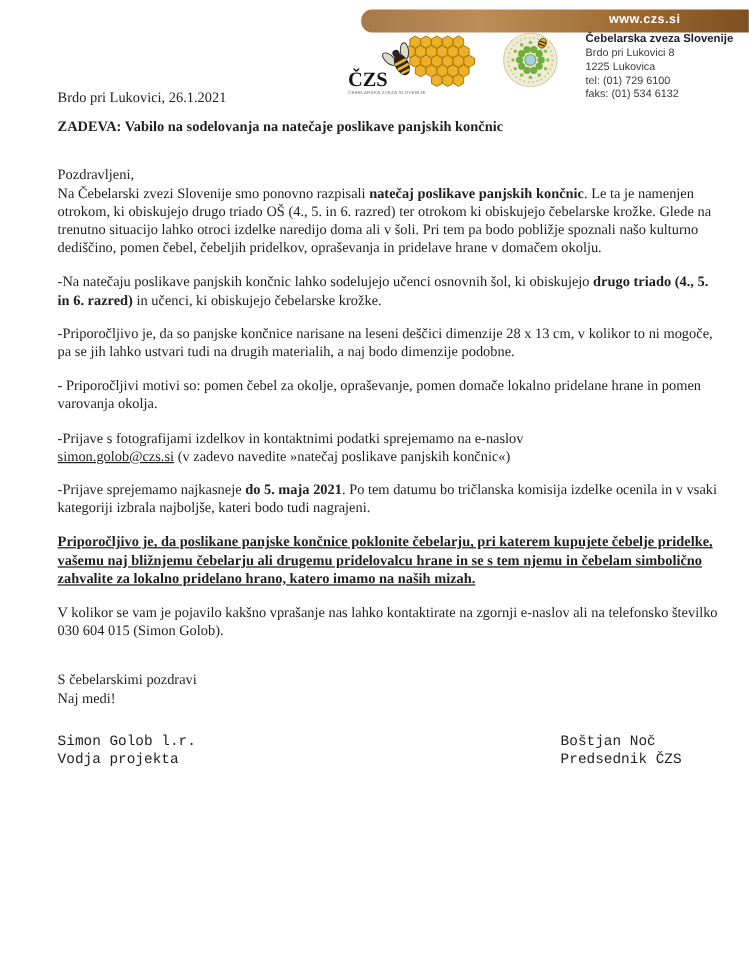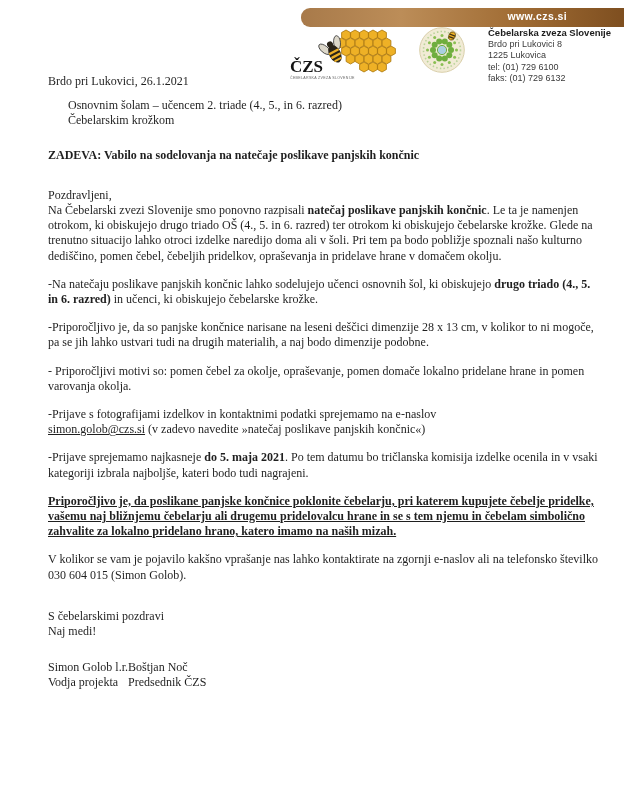--- a/index.html
+++ b/index.html
@@ -32,21 +32,21 @@
   .body-text {
     position:absolute; left:48px; top:74px; width:550px;
     font-size:12px; line-height:15.2px;
   }
   .dateline { margin-bottom:9px; }
   .recipients { margin-left:20px; margin-bottom:19px; }
   .subject { font-weight:bold; margin-bottom:25px; }
   .para { margin-bottom:13px; }
   .para-gap { margin-bottom:26px; }
   .closing { margin-bottom:21px; }
-  .sig-row { display:flex; padding-right:30px; }
+  .sig-row { display:flex; justify-content:space-between; padding-right:30px;font-family:Liberation Mono, monospace; }
   .email-link { color:inherit; text-decoration:underline; cursor:pointer; }
 </style>
 </head>
 <body>
 
 <div class="page">
 
   <div class="topbar">
     <span class="topbar-label">www.czs.si</span>
   </div>
@@ -130,30 +130,26 @@
       <rect x="-3" y="-1.6" width="6" height="1.2" fill="#3a2e10"></rect>
       <rect x="-2.6" y="1" width="5.2" height="1.2" fill="#3a2e10"></rect>
     </g>
   </svg>
 
   <div class="contact">
     <div class="org">Čebelarska zveza Slovenije</div>
     <div>Brdo pri Lukovici 8</div>
     <div>1225 Lukovica</div>
     <div>tel: (01) 729 6100</div>
-    <div>faks: (01) 729 6132</div>
+    <div>faks: (01) 534 6132</div>
   </div>
 
   <div class="body-text">
     <div class="dateline">Brdo pri Lukovici, 26.1.2021</div>
 
-    <div class="recipients">
-      <div>Osnovnim šolam – učencem 2. triade (4., 5., in 6. razred)</div>
-      <div>Čebelarskim krožkom</div>
-    </div>
 
     <div class="subject">ZADEVA: Vabilo na sodelovanja na natečaje poslikave panjskih končnic</div>
 
     <div class="para"><span>Pozdravljeni,</span><br><span>Na Čebelarski zvezi Slovenije smo ponovno razpisali </span><span style="font-weight: bold;">natečaj poslikave panjskih končnic</span><span>. Le ta je namenjen otrokom, ki obiskujejo drugo triado OŠ (4., 5. in 6. razred) ter otrokom ki obiskujejo čebelarske krožke. Glede na trenutno situacijo lahko otroci izdelke naredijo doma ali v šoli. Pri tem pa bodo pobližje spoznali našo kulturno dediščino, pomen čebel, čebeljih pridelkov, opraševanja in pridelave hrane v domačem okolju.</span></div>
     <div class="para"><span>-Na natečaju poslikave panjskih končnic lahko sodelujejo učenci osnovnih šol, ki obiskujejo </span><span style="font-weight: bold;">drugo triado (4., 5. in 6. razred)</span><span> in učenci, ki obiskujejo </span><span style="font-weight: normal;">čebelarske krožke</span><span>.</span></div>
     <div class="para"><span>-Priporočljivo je, da so panjske končnice narisane na leseni deščici dimenzije 28 x 13 cm, v kolikor to ni mogoče, pa se jih lahko ustvari tudi na drugih materialih, a naj bodo dimenzije podobne.</span></div>
     <div class="para"><span>- Priporočljivi motivi so: pomen čebel za okolje, opraševanje, pomen domače lokalno pridelane hrane in pomen varovanja okolja.</span></div>
     <div class="para"><span>-Prijave s fotografijami izdelkov in kontaktnimi podatki sprejemamo na e-naslov</span><br><a class="email-link" style="text-decoration: underline;">simon.golob@czs.si</a><span> (v zadevo navedite »natečaj poslikave panjskih končnic«)</span></div>
     <div class="para"><span>-Prijave sprejemamo najkasneje </span><span style="font-weight: bold;">do 5. maja 2021</span><span>.  Po tem datumu bo tričlanska komisija izdelke ocenila in v vsaki kategoriji izbrala najboljše, kateri bodo tudi nagrajeni.</span></div>
     <div class="para"><span style="font-weight: bold; text-decoration: underline;">Priporočljivo je, da poslikane panjske končnice poklonite čebelarju, pri katerem kupujete čebelje pridelke, vašemu naj bližnjemu čebelarju ali drugemu pridelovalcu hrane in se s tem njemu in čebelam simbolično zahvalite za lokalno pridelano hrano, katero imamo na naših mizah.</span></div>

